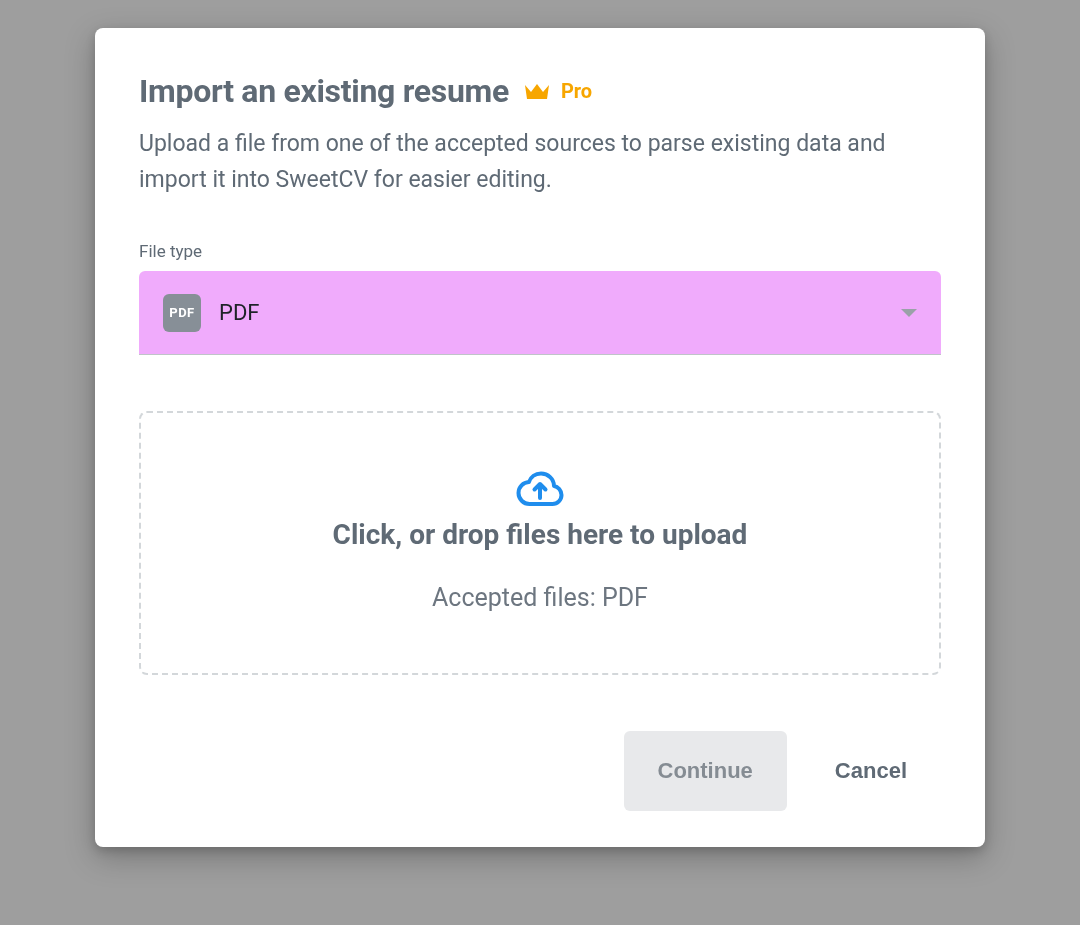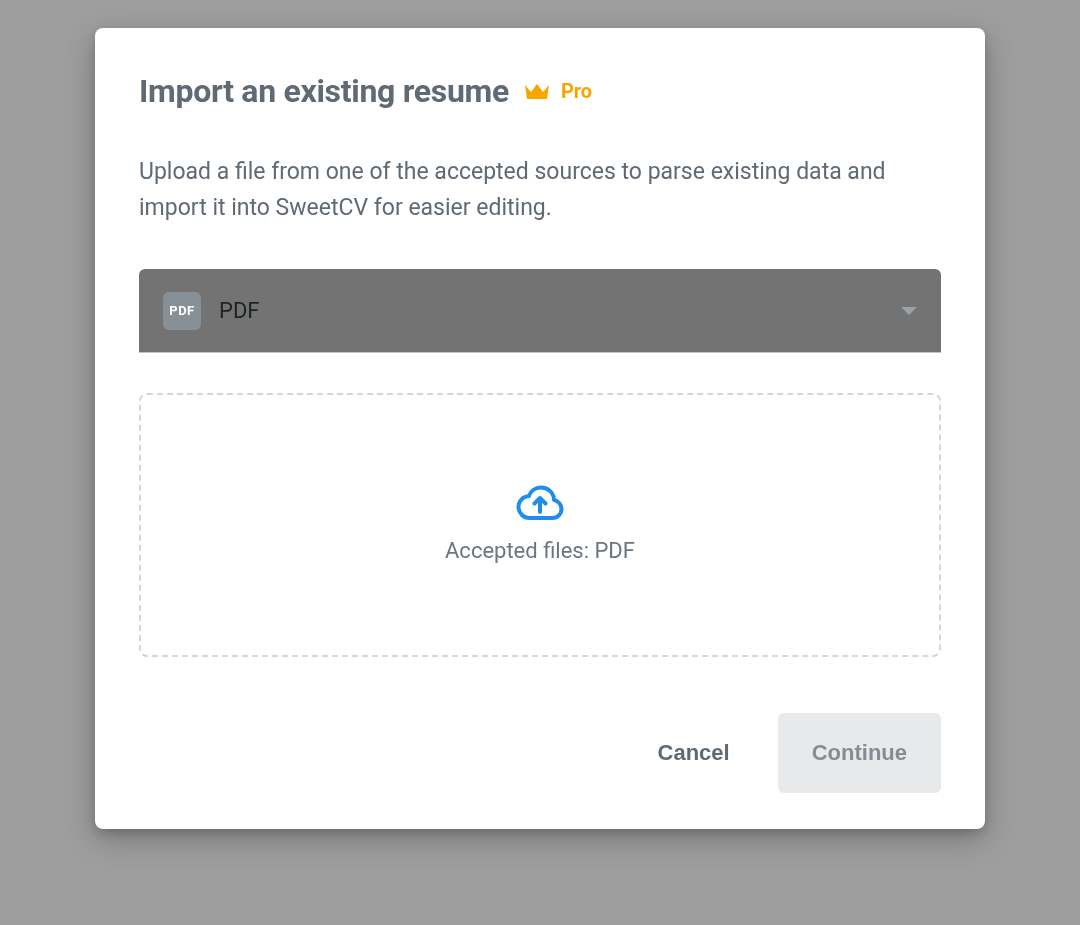--- a/index.html
+++ b/index.html
@@ -17,21 +17,21 @@
     width: 890px;
     background: #ffffff;
     border-radius: 8px;
     box-shadow: 0 10px 30px rgba(0,0,0,0.25), 0 4px 10px rgba(0,0,0,0.15);
     padding: 44px 44px 36px 44px;
   }
   .header {
     display: flex;
     align-items: center;
     gap: 14px;
-    margin-bottom: 44px;
+    margin-bottom: 16px;
   }
   .title {
     font-size: 32px;
     font-weight: 700;
     color: #5f6a75;
     letter-spacing: -0.3px;
   }
   .crown { width: 28px; height: 20px; display:inline-block; }
   .pro-label {
     font-size: 20px;
@@ -47,30 +47,30 @@
     max-width: 780px;
   }
   .field-label {
     font-size: 17px;
     color: #5f6a75;
     margin-bottom: 10px;
   }
   .select {
     width: 100%;
     height: 84px;
-    background: #737373;
+    background: #f0abfc;
     border: none;
     border-top-left-radius: 6px;
     border-top-right-radius: 6px;
     border-bottom: 1.5px solid #bfc4c8;
     display: flex;
     align-items: center;
     padding: 0 24px;
     cursor: pointer;
-    margin-bottom: 40px;
+    margin-bottom: 56px;
   }
   .pdf-badge {
     width: 38px;
     height: 38px;
     background: #878f97;
     border-radius: 6px;
     color: #fff;
     font-size: 13px;
     font-weight: 700;
     display: flex;
@@ -98,21 +98,21 @@
     margin-bottom: 56px;
   }
   .cloud-icon { width: 48px; height: 40px; margin-bottom: 10px; }
   .dropzone-title {
     font-size: 28px;
     font-weight: 700;
     color: #5f6a75;
     margin-bottom: 26px;
   }
   .dropzone-sub {
-    font-size: 22px;
+    font-size: 25px;
     color: #6d7680;
     line-height: 1.7;
   }
   .actions {
     display: flex;
     justify-content: flex-end;
     gap: 14px;
   }
   .btn {
     min-width: 120px;
@@ -143,35 +143,37 @@
     <span class="crown">
       <svg viewBox="0 0 28 20" width="28" height="20">
         <path d="M2 4 L8 11 L14 3 L20 11 L26 4 L24 18 L4 18 Z" fill="#f7a600"></path>
       </svg>
     </span>
     <span class="pro-label">Pro</span>
   </div>
 
   <p class="description">Upload a file from one of the accepted sources to parse existing data and import it into SweetCV for easier editing.</p>
 
+  <div class="field-label">File type</div>
 
   <div class="select">
     <span class="pdf-badge">PDF</span>
     <span class="select-value">PDF</span>
     <span class="caret"></span>
   </div>
 
   <div class="dropzone">
     <span class="cloud-icon">
       <svg viewBox="0 0 48 40" width="48" height="40">
         <path d="M38 18c0-7-6-12.5-13-12.5-5.6 0-10.4 3.5-12.1 8.6C7.2 14.5 2.5 19 2.5 25c0 6 4.9 11 11 11h23c5 0 9-4 9-9 0-4.6-3.5-8.4-7.5-9z" fill="none" stroke="#1f8ded" stroke-width="4" stroke-linejoin="round"></path>
         <path d="M24 30 V16 M24 16 l-5.5 5.5 M24 16 l5.5 5.5" fill="none" stroke="#1f8ded" stroke-width="4" stroke-linecap="round" stroke-linejoin="round"></path>
       </svg>
     </span>
+    <div class="dropzone-title">Click, or drop files here to upload</div>
     <div class="dropzone-sub">Accepted files: PDF</div>
   </div>
 
   <div class="actions">
+    <button class="btn btn-continue">Continue</button>
     <button class="btn btn-cancel">Cancel</button>
-    <button class="btn btn-continue">Continue</button>
   </div>
 
 </div>
 
 </body></html>

